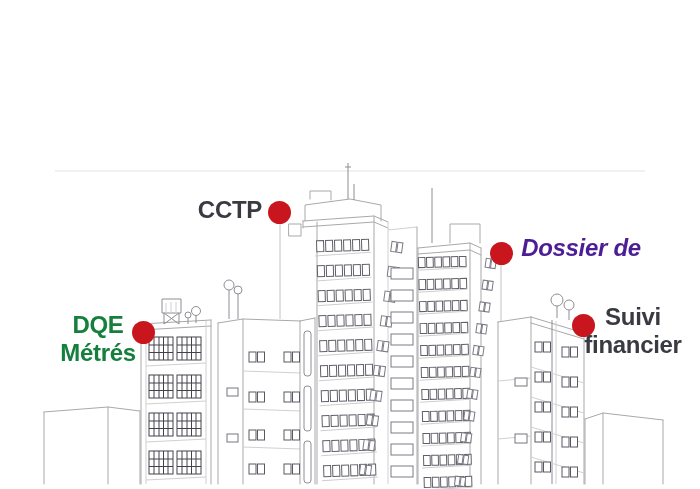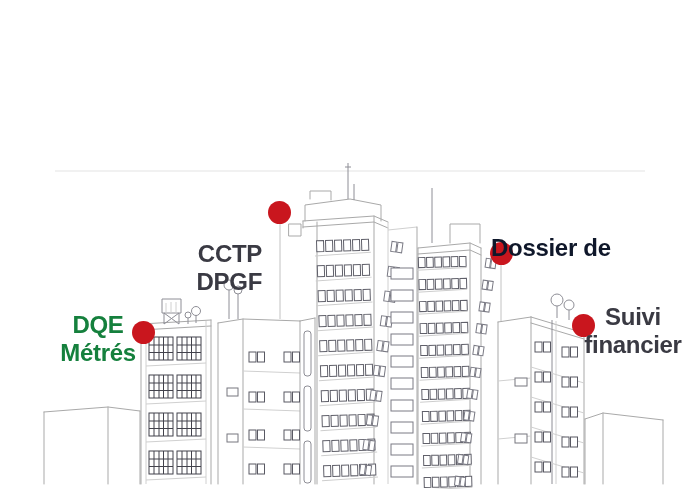--- a/index.html
+++ b/index.html
@@ -467,25 +467,24 @@
         <rect x="562" y="467" width="7" height="10" class="wp"></rect>
         <rect x="570.5" y="467" width="7" height="10" class="wp"></rect>
       </g>
     </svg>
 
   <div class="dot" style="left: 268px; top: 201px; background: rgb(201, 22, 30);"></div>
   <div class="dot" style="left: 490px; top: 242px; background: rgb(201, 22, 30);"></div>
   <div class="dot" style="left: 132px; top: 321px; background: rgb(201, 22, 30);"></div>
   <div class="dot" style="left: 572px; top: 314px; background: rgb(201, 22, 30);"></div>
 
-  <div class="callout" style="left: 122px; top: 196px; width: 140px; text-align: right; color: rgb(58, 58, 67); margin-top: 44px;">
+  <div class="callout" style="left: 122px; top: 196px; width: 140px; text-align: right; color: rgb(58, 58, 67);">
     <span>CCTP</span>
-    <span>DPGF</span>
   </div>
-  <div class="callout" style="left: 491px; top: 234px; width: 180px; color: #0f172a;">
+  <div class="callout" style="left: 491px; top: 234px; width: 180px; text-align: center; color: #4c1d95; font-style: italic;">
     <span>Dossier de</span>
   </div>
   <div class="callout" style="left: 18px; top: 311px; width: 160px; text-align: center; color: #15803d;">
     <span>DQE</span>
     <span>Métrés</span>
   </div>
   <div class="callout" style="left: 553px; top: 303px; width: 160px; text-align: center; color: rgb(58, 58, 67);">
     <span>Suivi</span>
     <span>financier</span>
   </div>

